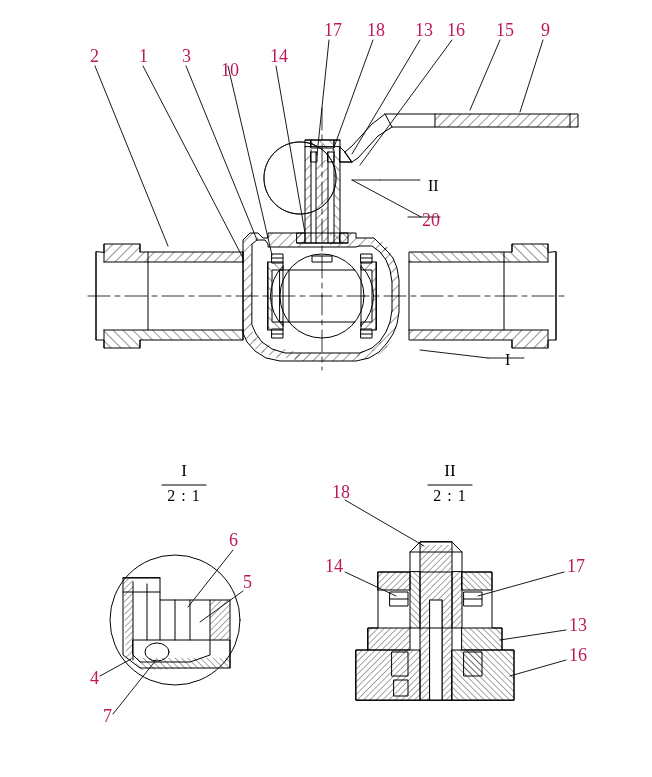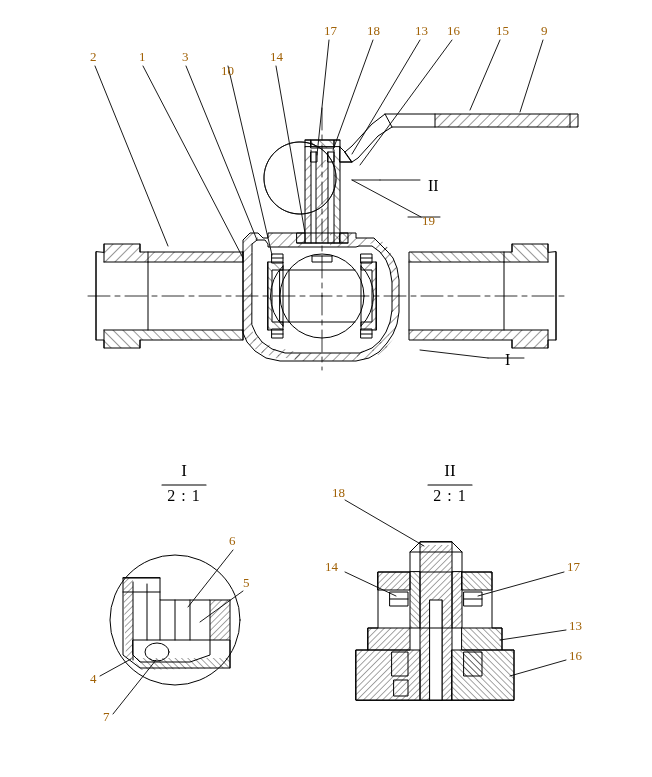--- a/index.html
+++ b/index.html
@@ -19,23 +19,23 @@
     overflow: hidden;
   }
   #sheet svg {
     position: absolute;
     left: 0;
     top: 0;
   }
   .lbl {
     position: absolute;
     font-family: "Liberation Serif", serif;
-    font-size: 13px;
+    font-size: 18px;
     line-height: 13px;
-    color: #a16207;
+    color: #be185d;
     white-space: nowrap;
   }
   .viewtitle {
     position: absolute;
     font-family: "Liberation Serif", serif;
     font-size: 17px;
     line-height: 18px;
     text-align: center;
     white-space: nowrap;
   }
@@ -322,21 +322,21 @@
   <div class="lbl" style="left:139px; top:50px;">1</div>
   <div class="lbl" style="left:182px; top:50px;">3</div>
   <div class="lbl" style="left:221px; top:64px;">10</div>
   <div class="lbl" style="left:270px; top:50px;">14</div>
   <div class="lbl" style="left:324px; top:24px;">17</div>
   <div class="lbl" style="left:367px; top:24px;">18</div>
   <div class="lbl" style="left:415px; top:24px;">13</div>
   <div class="lbl" style="left:447px; top:24px;">16</div>
   <div class="lbl" style="left:496px; top:24px;">15</div>
   <div class="lbl" style="left:541px; top:24px;">9</div>
-  <div class="lbl" style="left:422px; top:214px;">19</div>
+  <div class="lbl" style="left:422px; top:214px;">20</div>
 
   <div class="romanbig" style="left:428px; top:177px;">II</div>
   <div class="romanbig" style="left:505px; top:351px;">I</div>
 
   <div class="viewtitle" style="left:158px; top:462px; width:52px;">I</div>
   <div class="viewscale" style="left:152px; top:488px; width:64px;">2 : 1</div>
 
   <div class="viewtitle" style="left:424px; top:462px; width:52px;">II</div>
   <div class="viewscale" style="left:418px; top:488px; width:64px;">2 : 1</div>
 

